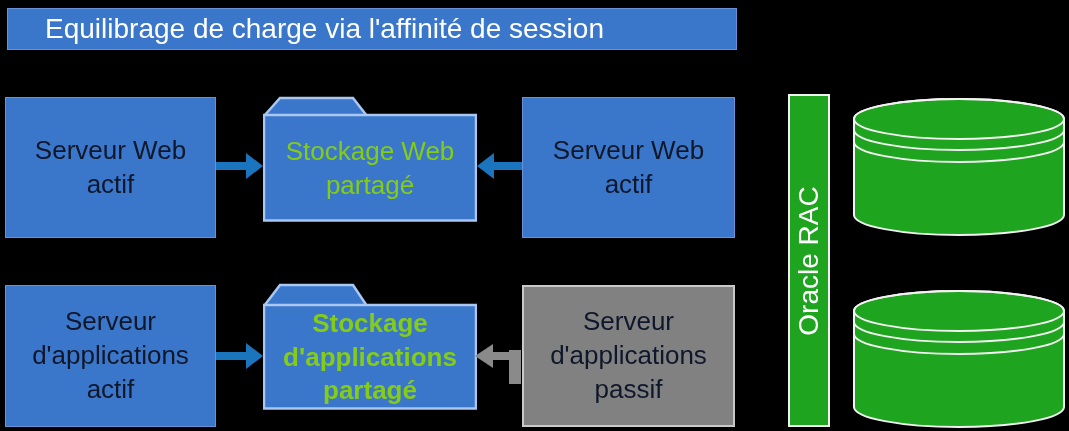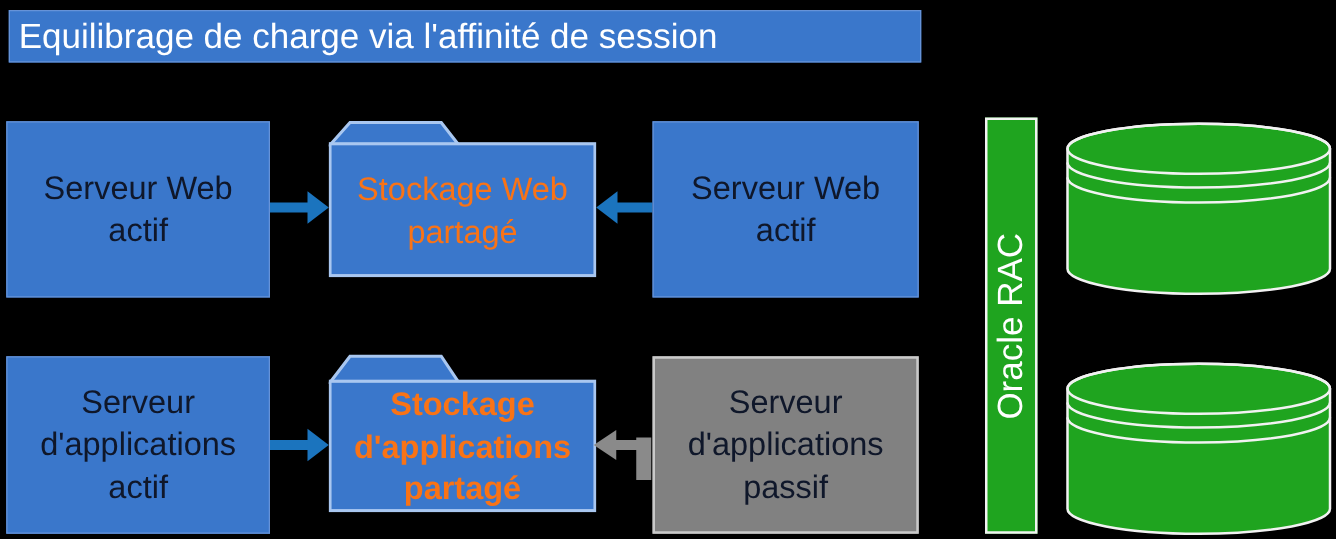--- a/index.html
+++ b/index.html
@@ -3,38 +3,38 @@
 <meta charset="utf-8">
 <style>
   html,body { margin:0; padding:0; background:#000; }
   .stage {
     position:relative; width:1069px; height:431px; background:#000000;
     font-family:"Liberation Sans", sans-serif; overflow:hidden; color:#fff;
   }
   .title-bar {
     position:absolute; left:7px; top:8px; width:730px; height:42px;
     background:#3a77cb; border:1px solid #6693d8; box-sizing:border-box;
-    display:flex; align-items:center; padding-left:7px;
+    display:flex; align-items:center; padding-left:37px;
     font-size:28px; color:#ffffff; white-space:nowrap;
   }
   .node {
     position:absolute; box-sizing:border-box;
     display:flex; align-items:center; justify-content:center;
     text-align:center; font-size:26px; line-height:1.3;
     white-space:pre-line; color:#0f172a;
   }
   .node.blue { background:#3a77cb; border:1px solid #6693d8; }
   .node.gray { background:#818181; border:2px solid #c9c9c9; }
   .folder { position:absolute; }
   .folder svg { position:absolute; left:0; top:0; }
   .folder .folder-label {
     position:absolute; left:0; right:0; bottom:0;
     display:flex; align-items:center; justify-content:center;
     text-align:center; font-size:26px; line-height:1.3;
-    white-space:pre-line; color:#f97316;
+    white-space:pre-line; color:#84cc16;
   }
   .arrow { position:absolute; }
   .arrow .shaft { position:absolute; background:#1b74be; }
   .arrow .head-right {
     position:absolute; width:0; height:0; right:0; top:0;
     border-top:13px solid transparent; border-bottom:13px solid transparent;
     border-left:17px solid #1b74be;
   }
   .arrow .head-left {
     position:absolute; width:0; height:0; left:0; top:0;

